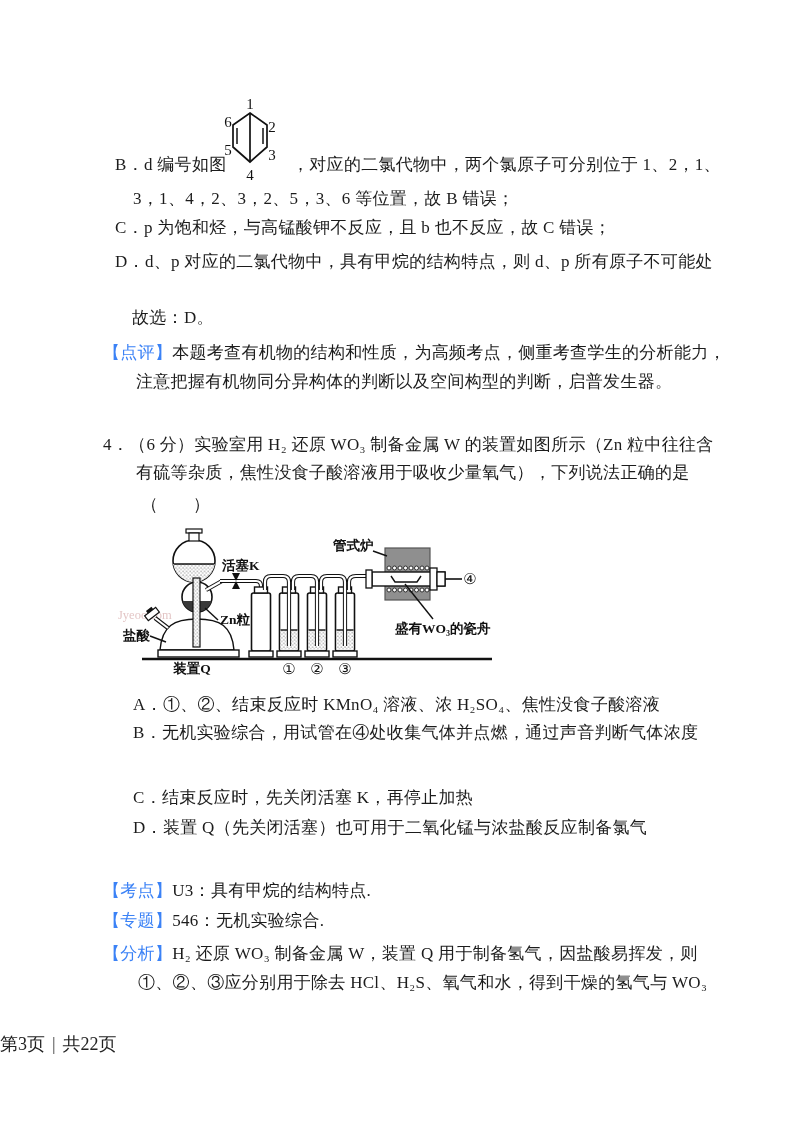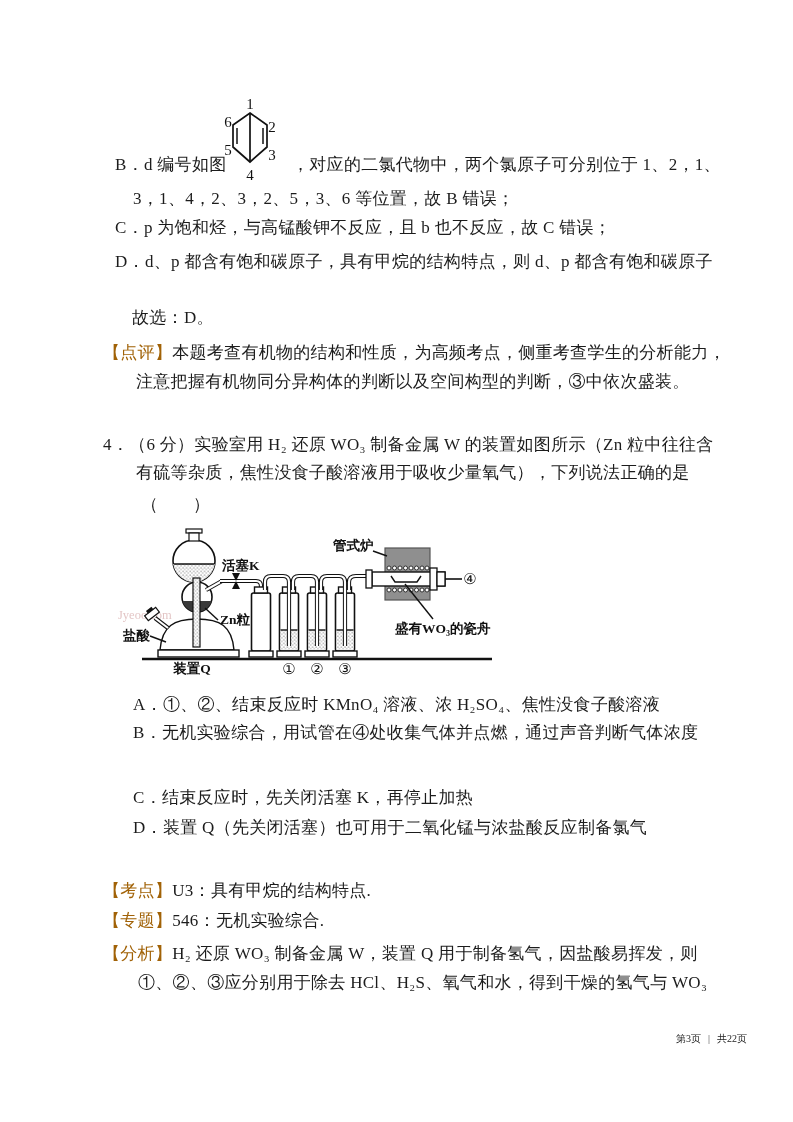--- a/index.html
+++ b/index.html
@@ -2,22 +2,22 @@
 <html><head>
 <meta charset="utf-8">
 <style>
   html,body { margin:0; padding:0; background:#ffffff; }
   .page {
     position:relative; width:793px; height:1122px; background:#ffffff;
     font-family:"Liberation Serif","DejaVu Serif",serif;
     color:#1c1c1c; overflow:hidden;
   }
   .t { position:absolute; white-space:pre; font-size:17px; line-height:21px; letter-spacing:0.3px;text-align:right; }
-  .blue { color:#a16207; }
-  .footer { position:absolute; left:0; top:1032px; width:747px; text-align:right; font-size:10px; color:#222; }
+  .blue { color:#3b82f6; }
+  .footer { position:absolute; left:0; top:1032px; width:747px; text-align:left; font-size:18px; color:#222; }
   .footer .sep { padding:0 7px; color:#444; }
   svg text { font-family:"Liberation Serif","DejaVu Serif",serif; }
   .dlabel { font-weight:bold; font-size:13.5px; fill:#111; }
   .dnum   { font-size:15px; fill:#111; }
   .pipe-o { fill:none; stroke:#111; stroke-width:4.2; }
   .pipe-i { fill:none; stroke:#fff; stroke-width:2.2; }
   .ln     { stroke:#111; stroke-width:1.4; fill:none; }
 </style>
 </head>
 <body>
@@ -34,24 +34,24 @@
     <text class="dnum" x="52" y="67" text-anchor="middle">3</text>
     <text class="dnum" x="30" y="87" text-anchor="middle">4</text>
     <text class="dnum" x="8" y="62" text-anchor="middle">5</text>
     <text class="dnum" x="8" y="34" text-anchor="middle">6</text>
   </svg>
 
   <div class="t" style="left:115px;top:154px">B．d 编号如图</div>
   <div class="t" style="left:292px;top:154px">，对应的二氯代物中，两个氯原子可分别位于 1、2，1、</div>
   <div class="t" style="left:133px;top:188px">3，1、4，2、3，2、5，3、6 等位置，故 B 错误；</div>
   <div class="t" style="left:115px;top:217px">C．p 为饱和烃，与高锰酸钾不反应，且 b 也不反应，故 C 错误；</div>
-  <div class="t" style="left:115px;top:251px">D．d、p 都含有饱和碳原子，具有甲烷的结构特点，则 d、p 都含有饱和碳原子</div>
+  <div class="t" style="left:115px;top:251px">D．d、p 对应的二氯代物中，具有甲烷的结构特点，则 d、p 所有原子不可能处</div>
   <div class="t" style="left:132px;top:307px">故选：D。</div>
   <div class="t" style="left:103px;top:342px"><span class="blue">【点评】</span><span>本题考查有机物的结构和性质，为高频考点，侧重考查学生的分析能力，</span></div>
-  <div class="t" style="left:136px;top:371px">注意把握有机物同分异构体的判断以及空间构型的判断，③中依次盛装。</div>
+  <div class="t" style="left:136px;top:371px">注意把握有机物同分异构体的判断以及空间构型的判断，启普发生器。</div>
 
   <div class="t" style="left:103px;top:434px">4．（6 分）实验室用 H₂ 还原 WO₃ 制备金属 W 的装置如图所示（Zn 粒中往往含</div>
   <div class="t" style="left:136px;top:462px">有硫等杂质，焦性没食子酸溶液用于吸收少量氧气），下列说法正确的是</div>
   <div class="t" style="left:141px;top:494px">（　　）</div>
 
   <svg style="position:absolute;left:110px;top:520px" width="392" height="170" viewBox="0 0 392 170">
     <defs>
       <pattern id="stip" patternUnits="userSpaceOnUse" width="3.6" height="3.6">
         <rect width="3.6" height="3.6" fill="#fff"></rect>
         <circle cx="1" cy="1" r="0.65" fill="#555"></circle>

